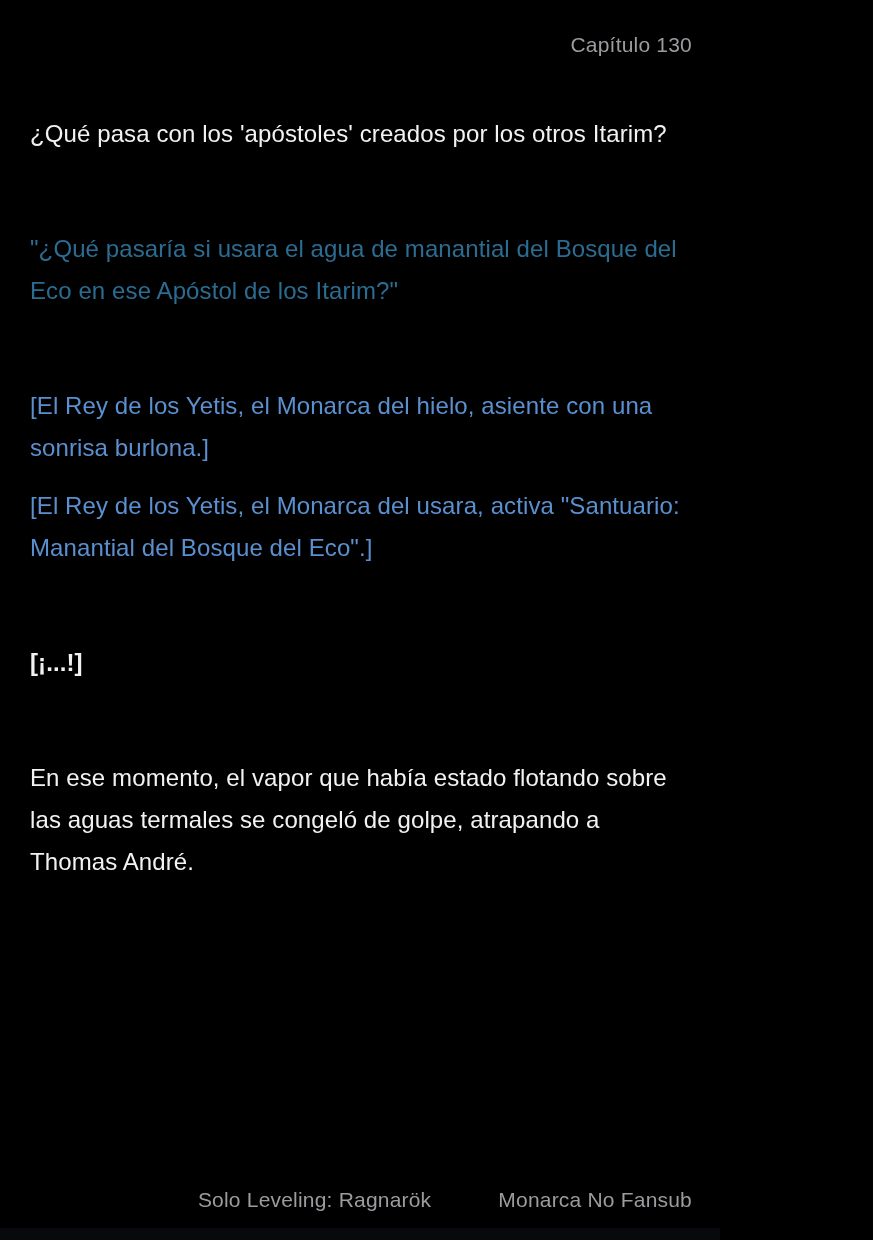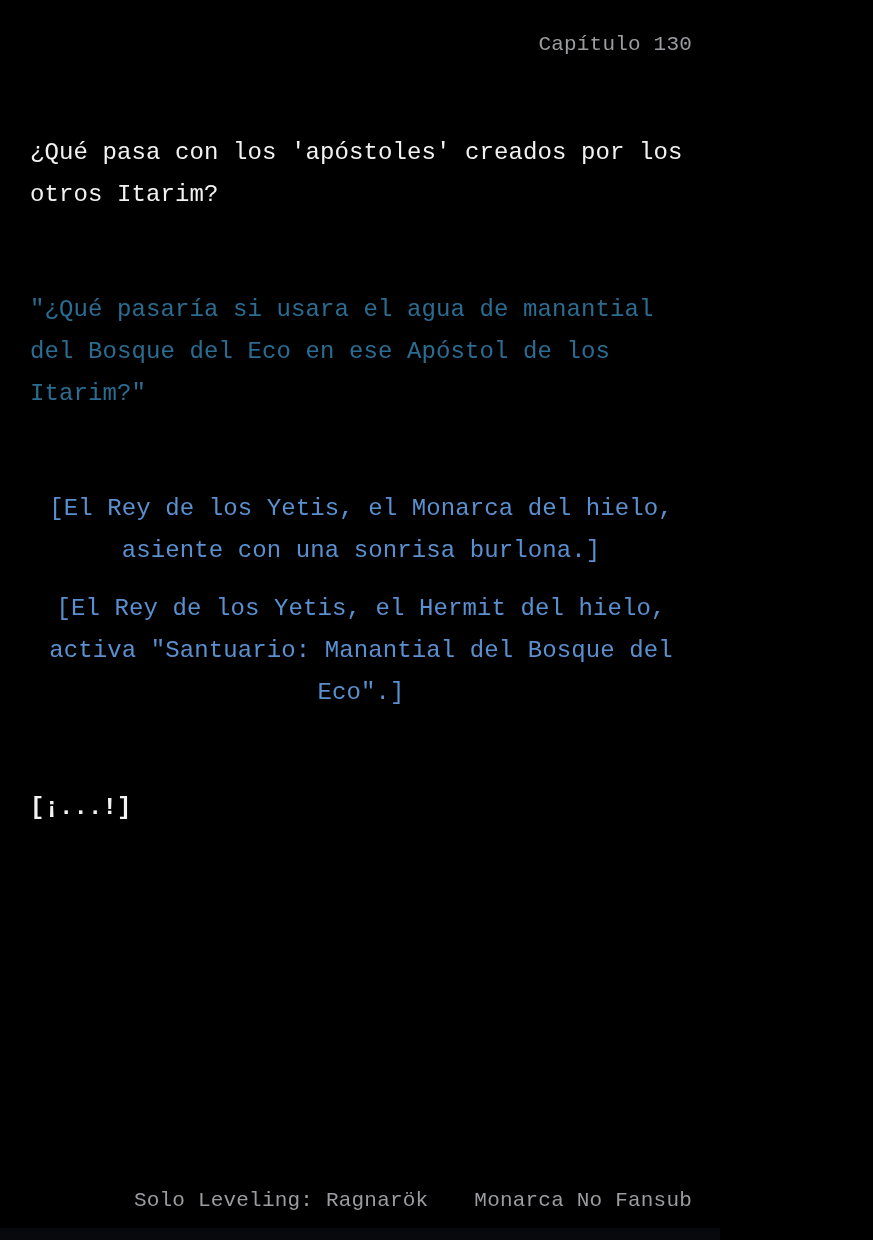--- a/index.html
+++ b/index.html
@@ -2,49 +2,48 @@
 <html><head>
 <meta charset="utf-8">
 <style>
   html, body { margin: 0; padding: 0; background: #000; }
   .page {
     position: relative;
     width: 720px;
     height: 1240px;
     background: #000000;
     overflow: hidden;
-    font-family: Liberation Mono, monospace;
+    font-family: Liberation Sans, sans-serif;
     -webkit-font-smoothing: antialiased;
   }
   .chapter-header {
     position: absolute;
     top: 33px;
     right: 28px;
     font-size: 21px;
     color: #9b9ca0;
     letter-spacing: 0.2px;
   }
   .content {
     position: absolute;
     top: 113px;
     left: 30px;
     right: 28px;
-    margin-top: 19px;
   }
   .content p {
     margin: 0 0 73px 0;
     font-size: 24px;
     line-height: 42px;
     color: #f2f2f3;
     letter-spacing: 0.1px;
   }
   .content p.quote-blue { color: #2b6d92; }
   .content p.system-blue {
     color: #5b90d0;
-    text-align: center;
+    text-align: left;
   }
   .content p.tight { margin-bottom: 16px; }
   .content p.bold-white { font-weight: bold; }
   .comment-badge {
     position: absolute;
     top: 248px;
     left: 835px;
     width: 44px;
     height: 44px;
     border-radius: 50%;
@@ -67,21 +66,21 @@
     width: 13px;
     height: 13px;
     border-radius: 50%;
     background: #93a7bc;
   }
   .footer {
     position: absolute;
     bottom: 28px;
     right: 28px;
     display: flex;
-    gap: 46px;
+    gap: 67px;
     font-size: 21px;
     color: #9b9ca0;
     letter-spacing: 0.2px;
   }
   .bottom-strip {
     position: absolute;
     left: 0;
     bottom: 0;
     width: 100%;
     height: 12px;
@@ -92,22 +91,23 @@
 <body>
 
 <div class="page">
 
   <div class="chapter-header">Capítulo 130</div>
 
   <div class="content">
     <p>¿Qué pasa con los 'apóstoles' creados por los otros Itarim?</p>
     <p class="quote-blue">"¿Qué pasaría si usara el agua de manantial del Bosque del Eco en ese Apóstol de los Itarim?"</p>
     <p class="system-blue tight">[El Rey de los Yetis, el Monarca del hielo, asiente con una sonrisa burlona.]</p>
-    <p class="system-blue">[El Rey de los Yetis, el Hermit del hielo, activa "Santuario: Manantial del Bosque del Eco".]</p>
+    <p class="system-blue">[El Rey de los Yetis, el Monarca del usara, activa "Santuario: Manantial del Bosque del Eco".]</p>
     <p class="bold-white">[¡...!]</p>
+    <p>En ese momento, el vapor que había estado flotando sobre las aguas termales se congeló de golpe, atrapando a Thomas André.</p>
   </div>
 
   <div class="comment-badge">
     <span class="dot"></span>
     <span class="count">24</span>
   </div>
 
   <div class="footer">
     <span>Solo Leveling: Ragnarök</span>
     <span>Monarca No Fansub</span>

